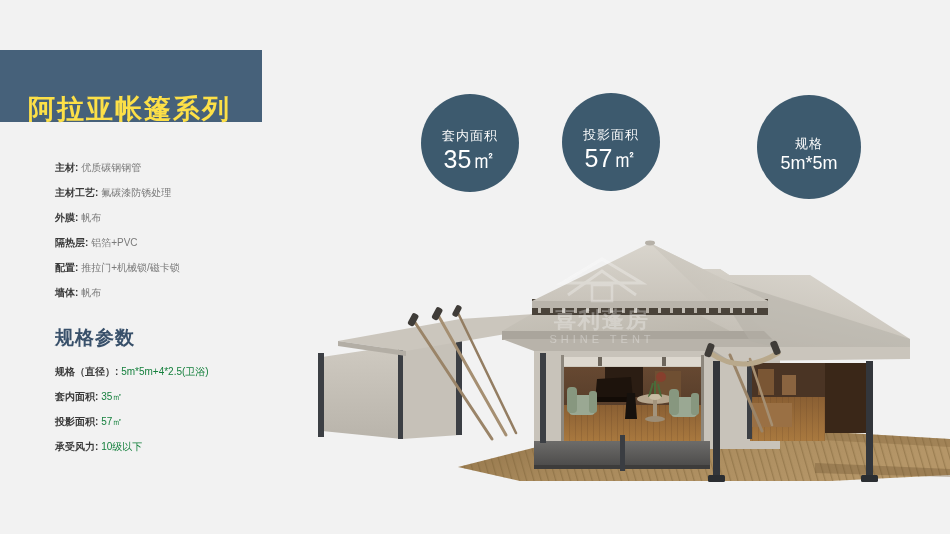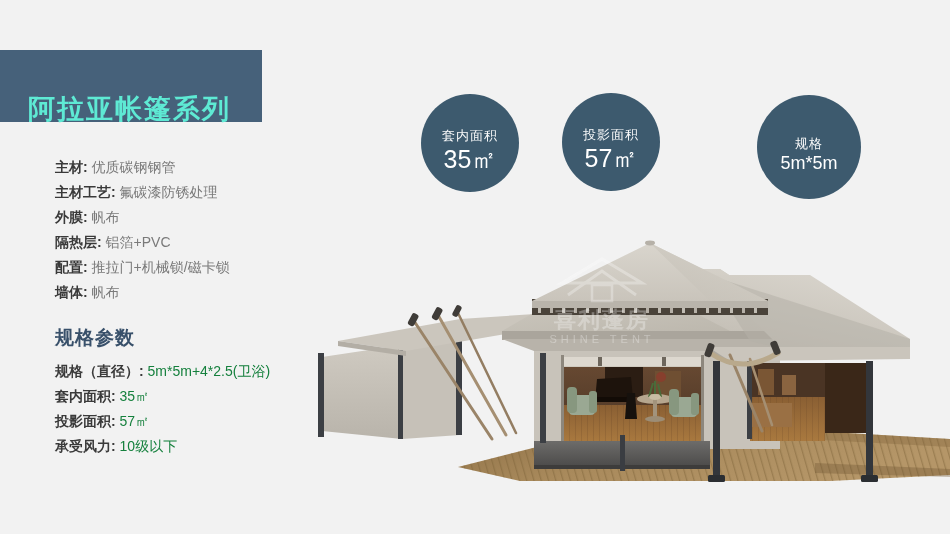--- a/index.html
+++ b/index.html
@@ -18,21 +18,21 @@
   
   #title-banner {
     position: absolute;
     left: 0; top: 50px;
     width: 262px; height: 72px;
     background: #46617a;
     display: flex; align-items: center;
     padding-left: 28px;
   }
   #title-banner .title-text {
-    color: #5eead4;
+    color: #fde047;
     font-size: 27px;
     font-weight: bold;
     letter-spacing: 2px;
     white-space: nowrap;
     margin-top: 46px;
   }
 
   
   #spec-panel {
     position: absolute;
@@ -41,21 +41,21 @@
   }
   .section-heading {
     color: #38506a;
     font-size: 19px;
     font-weight: bold;
     letter-spacing: 1px;
     margin-bottom: 9px;
   }
   #spec-section-2 .section-heading { margin-bottom: 8px; }
   .spec-row {
-    font-size: 14px;
+    font-size: 10px;
     line-height: 25px;
     white-space: nowrap;
     color: #7d7d7d;
   }
   .spec-row .k {
     color: #3a3a3a;
     font-weight: bold;
   }
   .spec-row .v { color: #7a7a7a; }
   #spec-section-2 { margin-top: 20px; }

